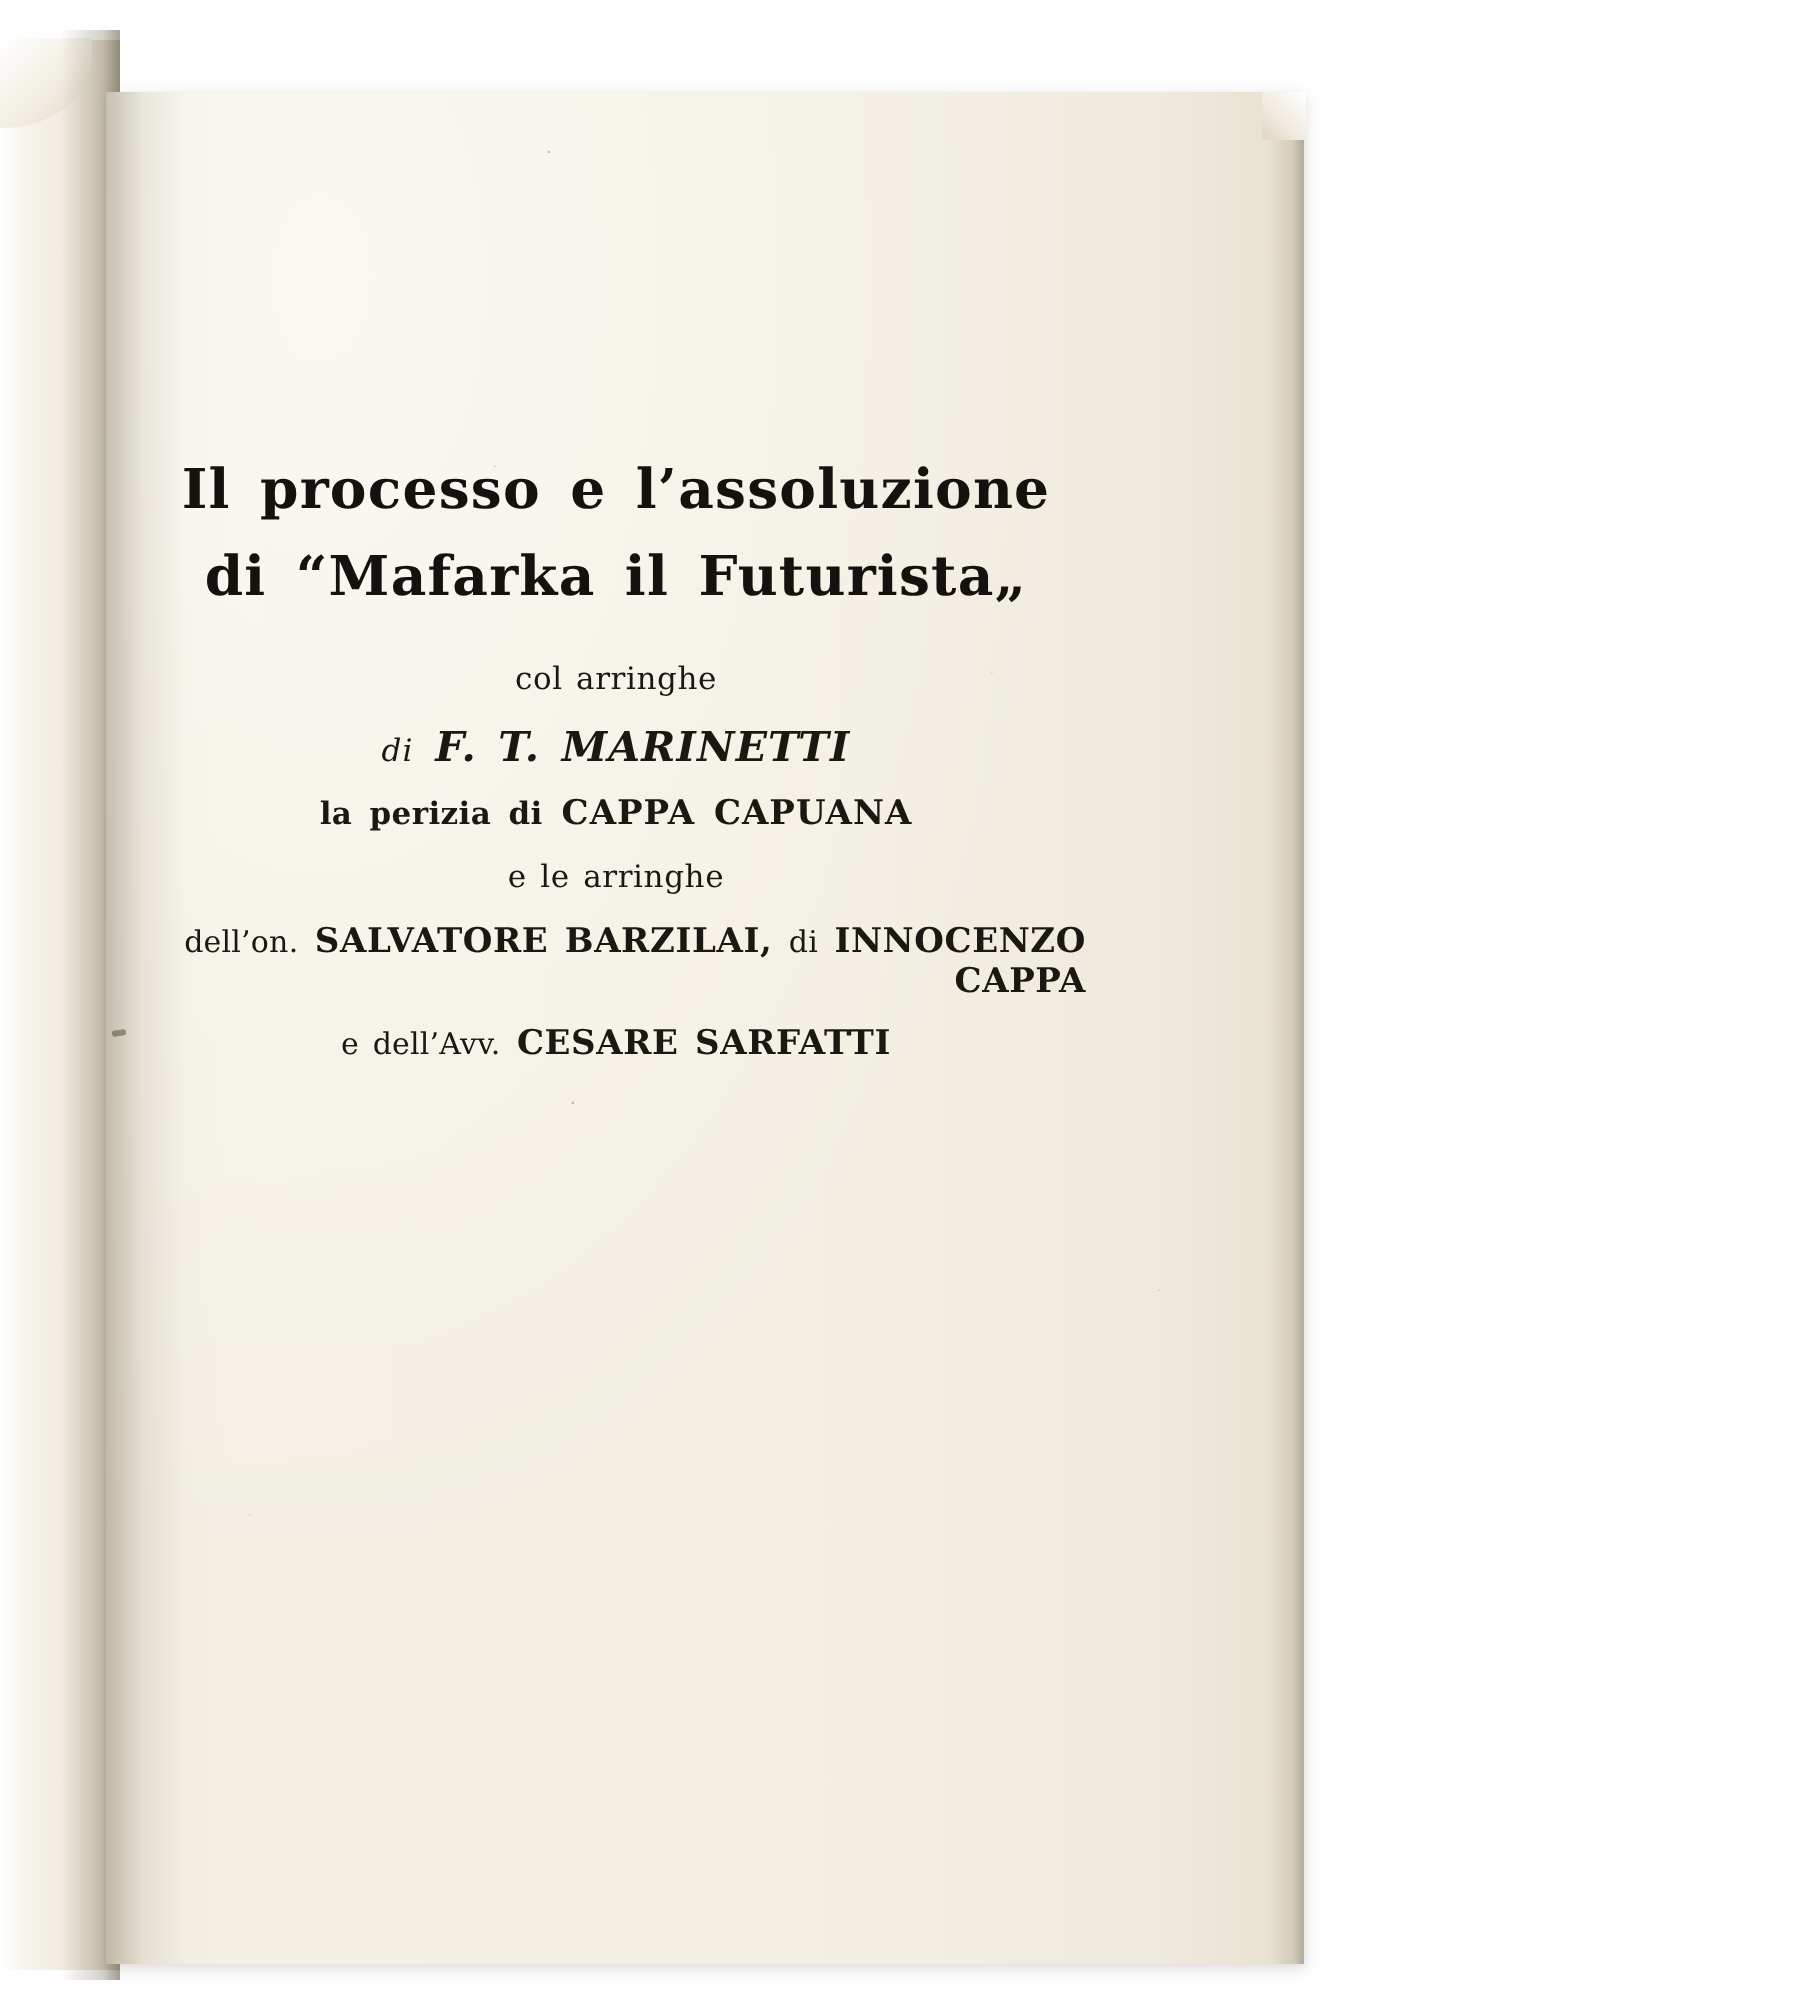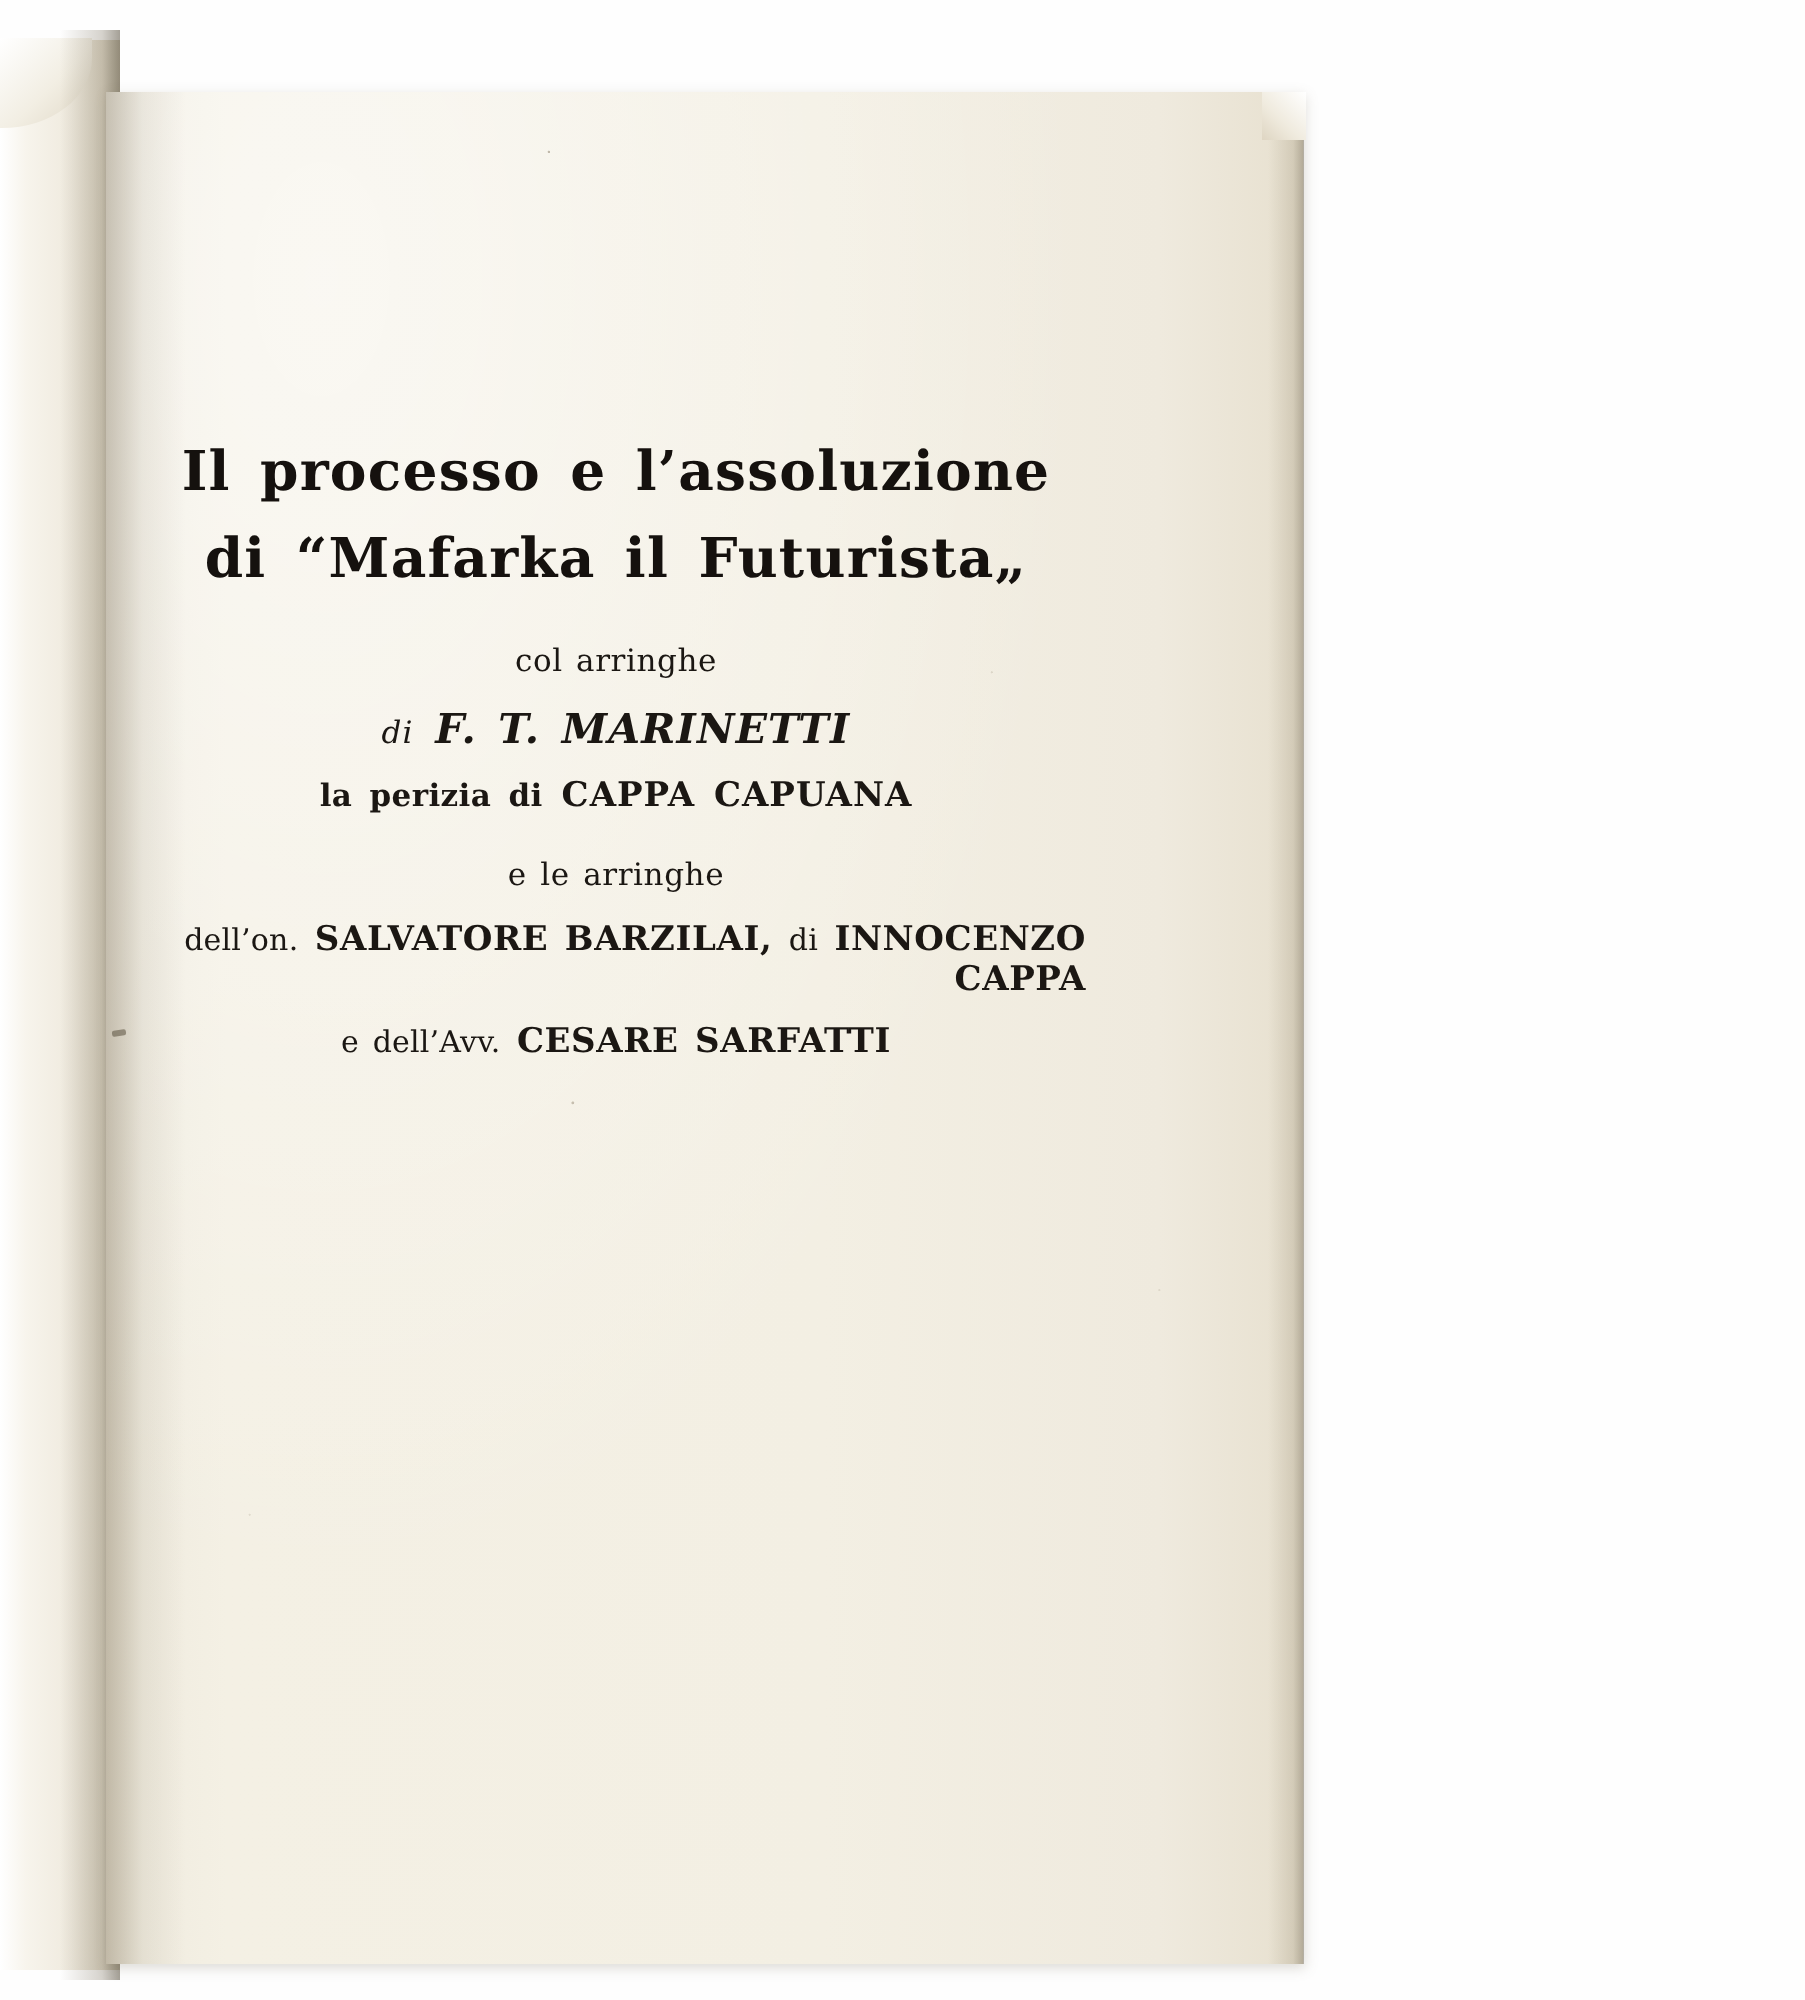--- a/index.html
+++ b/index.html
@@ -113,21 +113,21 @@
     top: 92px;
     width: 44px;
     height: 48px;
     background: linear-gradient(225deg, #ffffff 0%, #efeadd 60%, #ded5c2 100%);
   }
 
   
   .titleblock {
     position: absolute;
     left: 146px;
-    top: 430px;
+    top: 448px;
     width: 940px;
     text-align: center;
     color: #1b1713;
   }
   .tline {
     margin: 0;
     font-family: "DejaVu Serif", "Liberation Serif", serif;
     font-weight: 700;
     letter-spacing: 0.5px;
     text-rendering: geometricPrecision;
@@ -167,21 +167,21 @@
     font-size: 34px;
     letter-spacing: 1px;
     word-spacing: 6px;
   }
   .sub-perizia .small {
     font-size: 31px;
     font-weight: 700;
     letter-spacing: 0.4px;
   }
   .sub-arringhe {
-    margin-top: 42px;
+    margin-top: 26px;
     font-size: 31px;
     font-weight: 400;
     letter-spacing: 0.6px;
     word-spacing: 3px;
   }
   .sub-line-5 {
     margin-top: 26px;
     font-size: 34px;
     letter-spacing: 0.6px;
     word-spacing: 4px;

